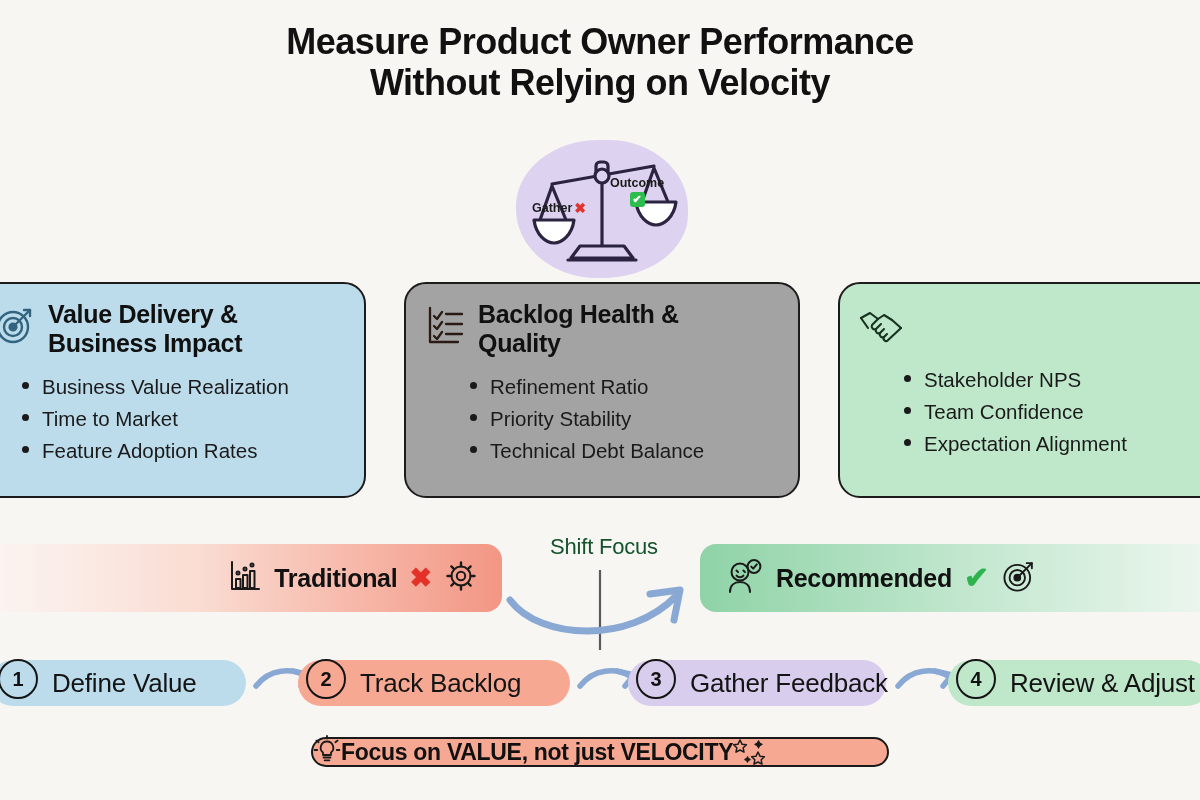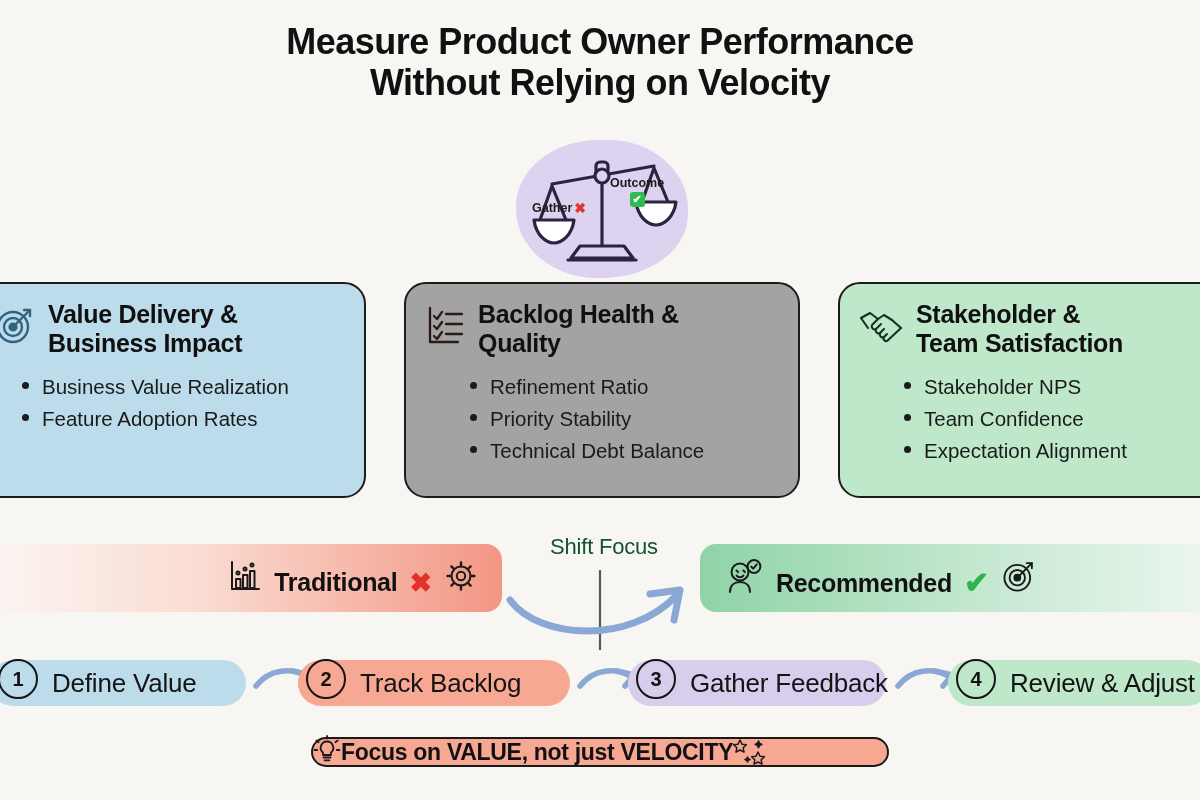--- a/index.html
+++ b/index.html
@@ -86,21 +86,21 @@
   #cmp-traditional{
     left:-20px;top:544px;width:522px;
     background:linear-gradient(90deg,#fbf6f4 0%,#fadcd2 42%,#f39684 100%);
     justify-content:flex-end;padding-right:24px;box-sizing:border-box;
   }
   #cmp-recommended{
     left:700px;top:544px;width:520px;
     background:linear-gradient(90deg,#8fd3a7 0%,#bfe6cc 48%,#eef7f0 100%);
     justify-content:flex-start;padding-left:24px;box-sizing:border-box;
   }
-  .cmp-inner{display:flex;align-items:flex-end;gap:12px;}
+  .cmp-inner{display:flex;align-items:center;gap:12px;}
   .cmp-label{font-size:25px;font-weight:bold;color:#111;letter-spacing:-0.3px;}
   .cmp-x{color:#e53228;font-size:27px;font-weight:bold;line-height:1;}
   .cmp-check{color:#2fb34c;font-size:30px;font-weight:bold;line-height:1;}
 
   
   .shift-label{
     position:absolute;left:506px;top:534px;width:196px;
     text-align:center;font-size:22px;color:#14532d;letter-spacing:-0.2px;
   }
   .shift-arrow{position:absolute;left:500px;top:566px;}
@@ -197,20 +197,21 @@
           <path d="M30 6 L36 6 L36 12"></path>
         </svg>
       </span>
       <div class="card-title">
         <span>Value Delivery &amp;</span><br>
         <span>Business Impact</span>
       </div>
     </div>
     <ul class="card-list">
       <li>Business Value Realization</li>
+      <li>Time to Market</li>
       <li>Feature Adoption Rates</li>
     </ul>
   </div>
 
   <div class="card" id="card-2">
     <div class="card-head">
       <span class="card-icon">
         <svg width="42" height="42" viewBox="0 0 42 42" fill="none" stroke="#2a1a14" stroke-width="2.3" stroke-linecap="round" stroke-linejoin="round">
           <path d="M6 4 V38 H34"></path>
           <path d="M10 12 l3 3 l5 -7"></path>
@@ -239,24 +240,20 @@
         <svg width="46" height="42" viewBox="0 0 46 42" fill="none" stroke="#16321f" stroke-width="2.1" stroke-linecap="round" stroke-linejoin="round">
           <path d="M3 14 L12 9 L20 15 L26 11 L34 16"></path>
           <path d="M20 15 L14 21 a3 3 0 0 0 4 4 l5 -5"></path>
           <path d="M18 25 a3 3 0 0 0 4 4 l4 -4"></path>
           <path d="M22 29 a3 3 0 0 0 4 4 l3 -3"></path>
           <path d="M26 33 a2.6 2.6 0 0 0 3.6 3.6 L43 24"></path>
           <path d="M34 16 L43 24"></path>
           <path d="M3 14 L10 24"></path>
         </svg>
       </span>
-      <div class="card-title">
-        <span>Stakeholder &amp;</span><br>
-        <span>Team Satisfaction</span>
-      </div>
     </div>
     <ul class="card-list">
       <li>Stakeholder NPS</li>
       <li>Team Confidence</li>
       <li>Expectation Alignment</li>
     </ul>
   </div>
 
   <div class="cmp" id="cmp-traditional">
     <div class="cmp-inner">

